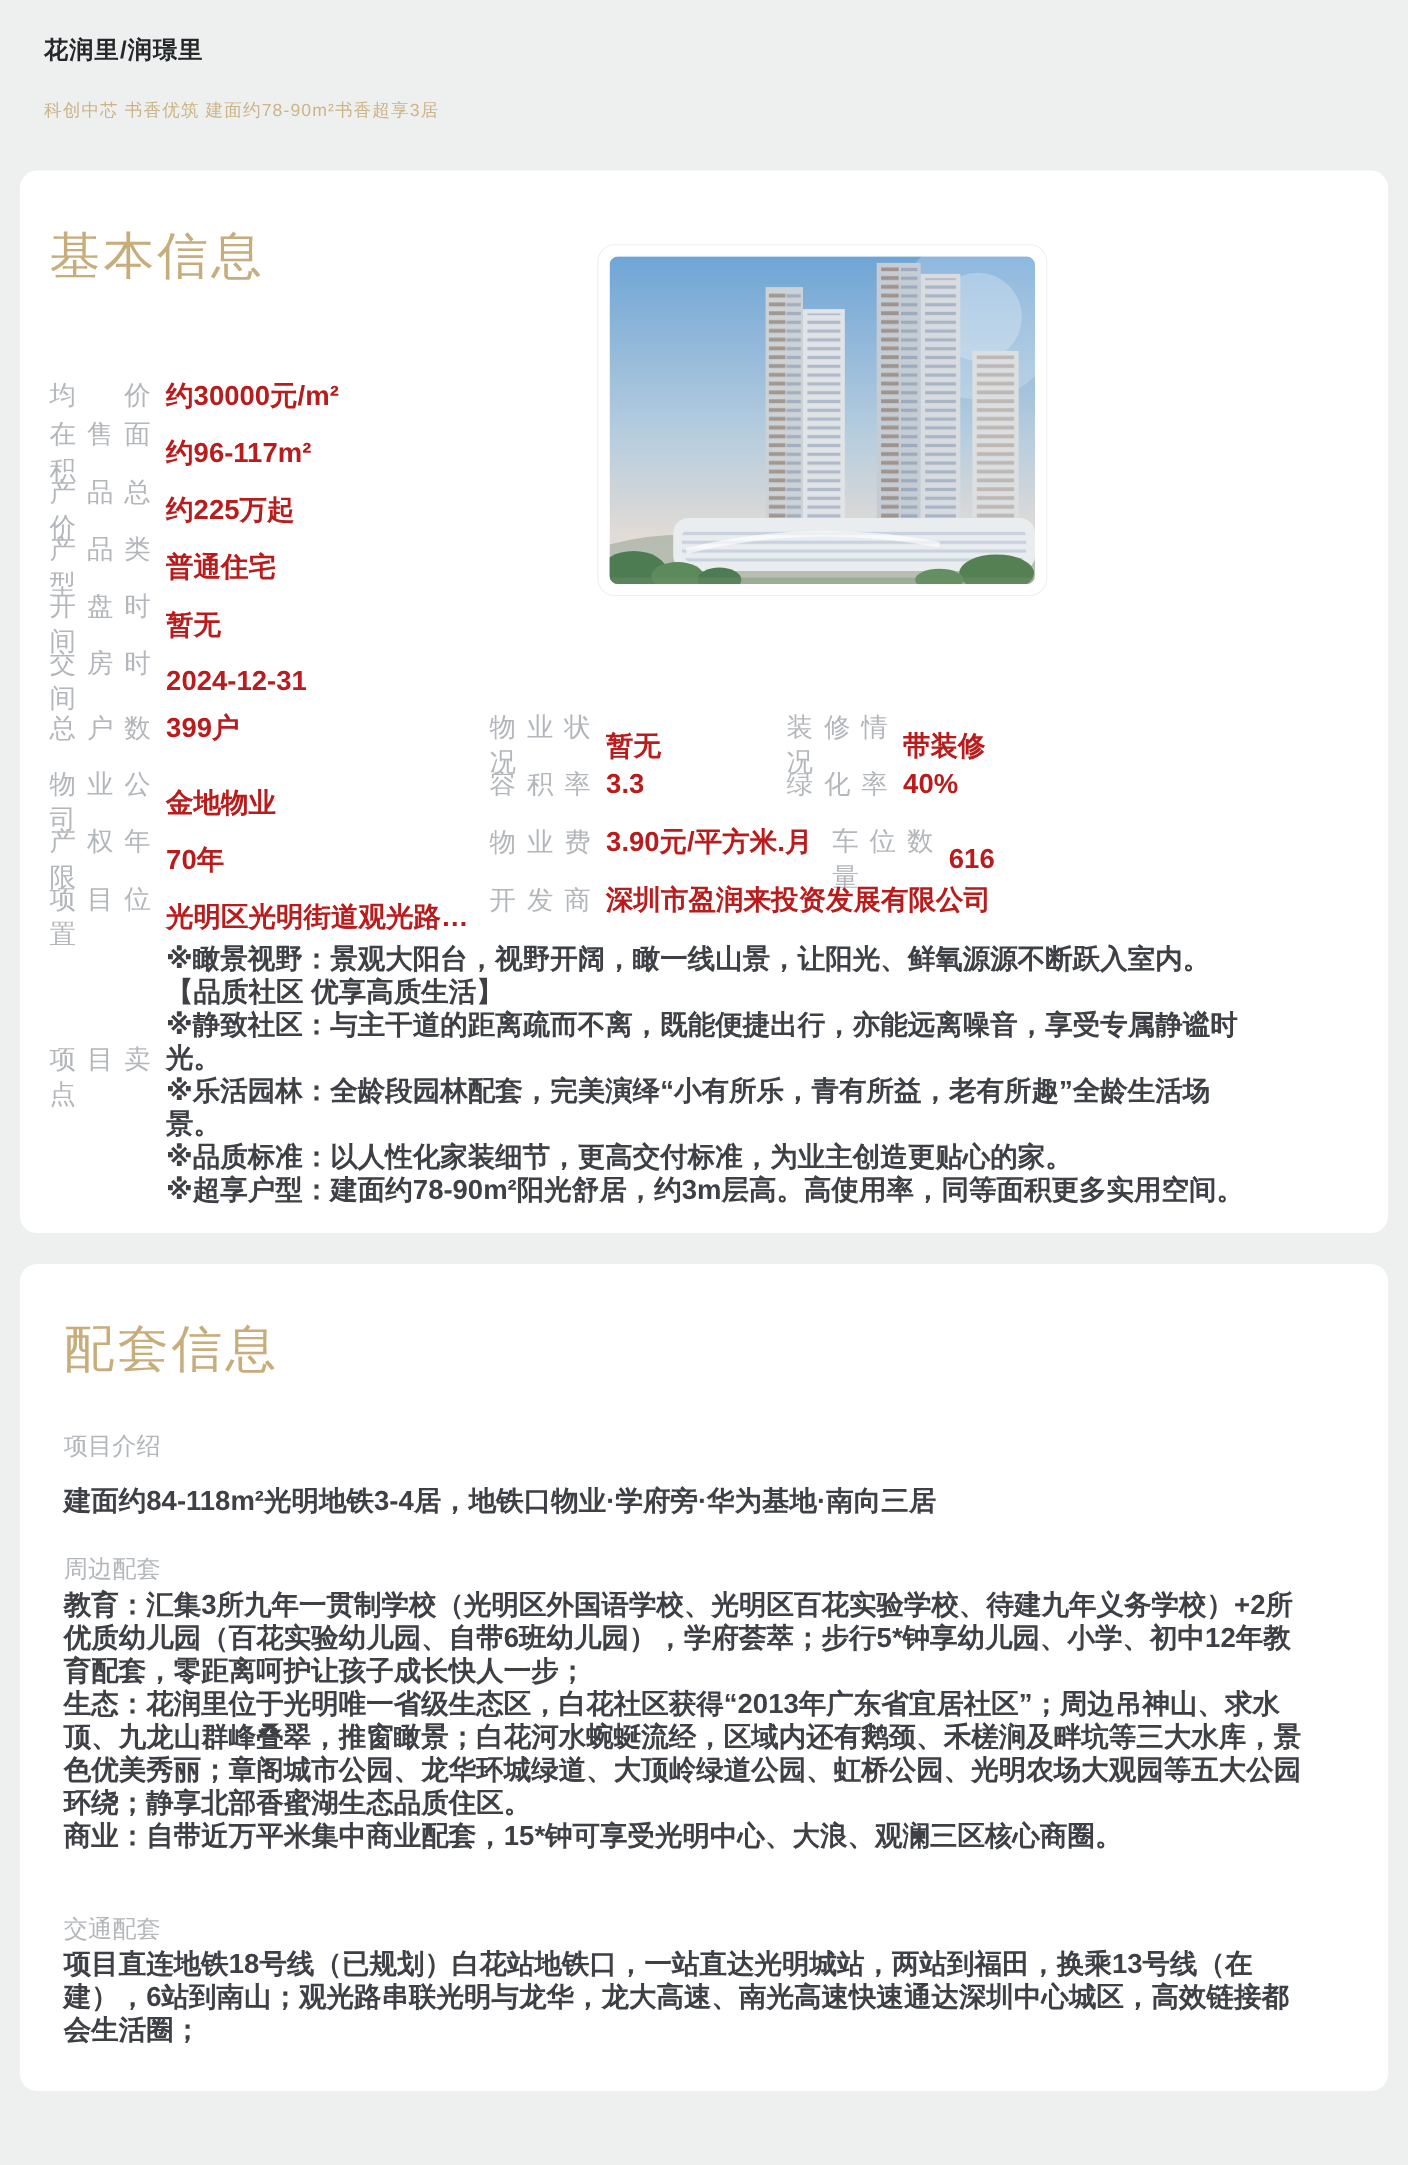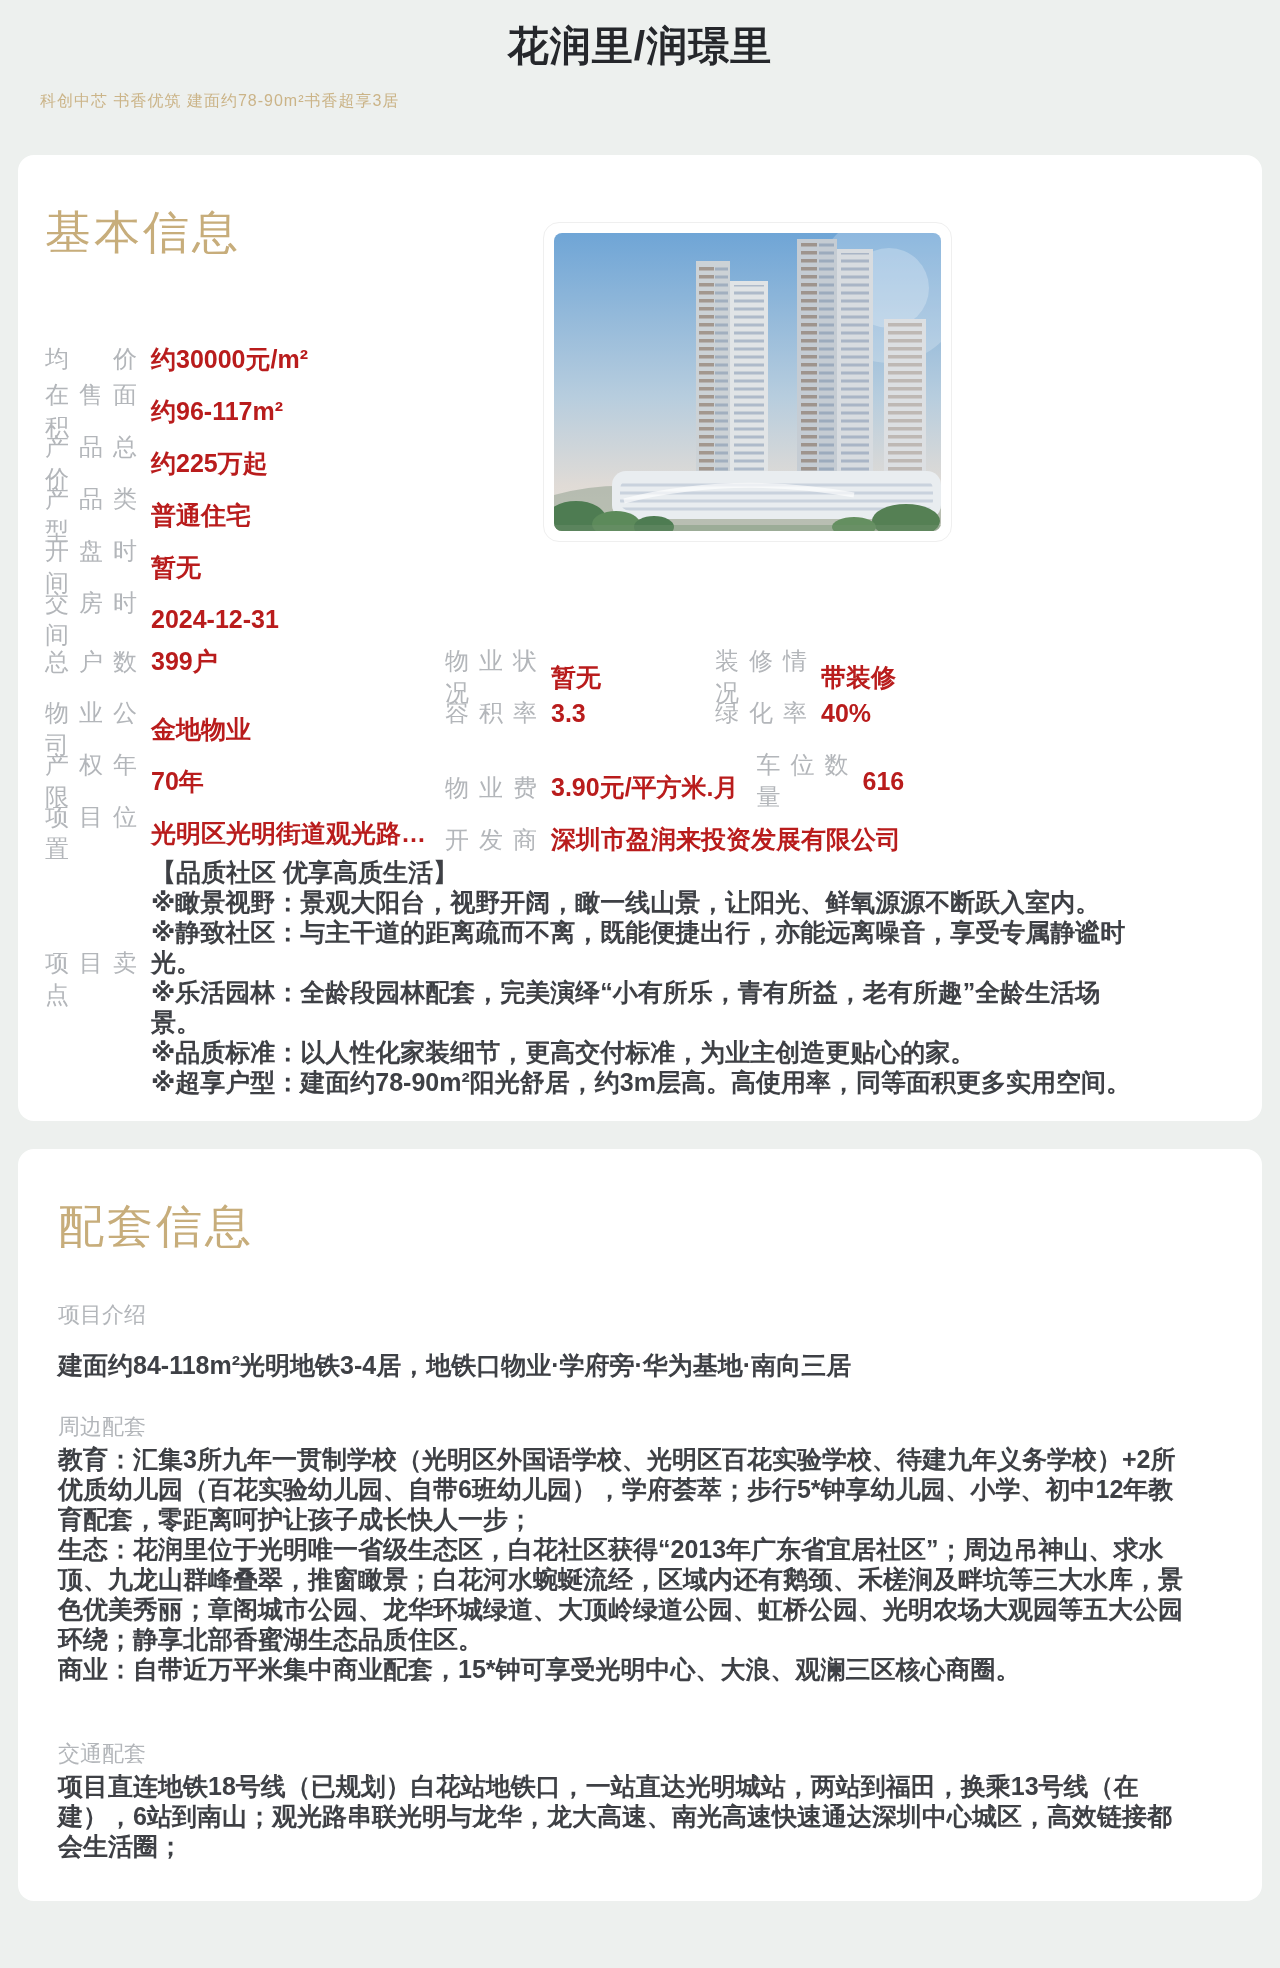--- a/index.html
+++ b/index.html
@@ -5,41 +5,41 @@
   html,body{margin:0;padding:0;}
   body{
     width:1280px;min-height:1968px;background:#edf0ee;
     font-family:"Liberation Sans","DejaVu Sans",sans-serif;
     -webkit-font-smoothing:antialiased;
   }
   .page{position:relative;width:1280px;min-height:1968px;overflow:hidden;}
 
   
   .hdr{padding:26px 40px 0;}
-  .hdr h1{margin:0 0 20px;font-size:41px;line-height:40px;font-weight:700;color:#25272b;letter-spacing:1px;text-align:center;}
+  .hdr h1{margin:0 0 20px;font-size:22px;line-height:40px;font-weight:700;color:#25272b;letter-spacing:1px;}
   .hdr .sub{margin:0;font-size:16px;line-height:30px;font-weight:400;color:#cbb488;letter-spacing:1px;}
 
   
   .card{background:#ffffff;border-radius:16px;margin:39px 18px 0;padding:46px 27px 24px;position:relative;}
   .card.second{margin-top:28px;padding-bottom:40px;padding-left:40px;}
   .sec-title{margin:0;font-size:46px;line-height:62px;font-weight:500;color:#c7ad7b;letter-spacing:3px;}
   .card .sec-title{margin-bottom:70px;}
   .card.second .sec-title{margin-bottom:44px;}
 
   
   .info-row{display:flex;align-items:center;height:52px;}
   .lbl{width:92px;min-width:92px;margin-right:14px;font-size:24px;color:#b3b6ba;
        text-align:justify;text-align-last:justify;}
   .val{font-size:25px;font-weight:600;color:#b91c1c;white-space:nowrap;}
 
   .row3{display:flex;align-items:flex-start;height:52px;}
   .cell{display:flex;align-items:center;}
   .cell-l{width:400px;min-width:400px;}
   .cell-m{width:270px;min-width:270px;}
-  .cell-m.autow{width:auto;min-width:0;margin-right:18px;margin-top:22px;}
+  .cell-m.autow{width:auto;min-width:0;margin-right:18px;}
   .cell-r{flex:1;}
 
   .selling{display:flex;padding-top:4px;align-items:center;}
   .selling .lbl{margin-top:4px;}
   .sell-lines{width:990px;font-size:25px;line-height:30px;font-weight:600;color:#3e4045;}
 
   
   .photo{position:absolute;left:525px;top:67px;width:409px;height:320px;margin:0;
          background:#fff;border:1px solid #efefef;border-radius:16px;box-sizing:border-box;
          padding:10px;cursor:pointer;}
@@ -147,22 +147,22 @@
         <div class="cell cell-m autow">
           <span class="lbl">开发商</span>
           <span class="val">深圳市盈润来投资发展有限公司</span>
         </div>
       </div>
     </div>
 
     <div class="selling">
       <span class="lbl">项目卖点</span>
       <div class="sell-lines">
+        <div>※瞰景视野：景观大阳台，视野开阔，瞰一线山景，让阳光、鲜氧源源不断跃入室内。</div>
         <div>【品质社区 优享高质生活】</div>
-        <div>※瞰景视野：景观大阳台，视野开阔，瞰一线山景，让阳光、鲜氧源源不断跃入室内。</div>
         <div>※静致社区：与主干道的距离疏而不离，既能便捷出行，亦能远离噪音，享受专属静谧时光。</div>
         <div>※乐活园林：全龄段园林配套，完美演绎“小有所乐，青有所益，老有所趣”全龄生活场景。</div>
         <div>※品质标准：以人性化家装细节，更高交付标准，为业主创造更贴心的家。</div>
         <div>※超享户型：建面约78-90m²阳光舒居，约3m层高。高使用率，同等面积更多实用空间。</div>
       </div>
     </div>
 
     <figure class="photo">
       <div class="img-clip">
         <svg viewBox="0 0 387 298" preserveAspectRatio="xMidYMid slice">

